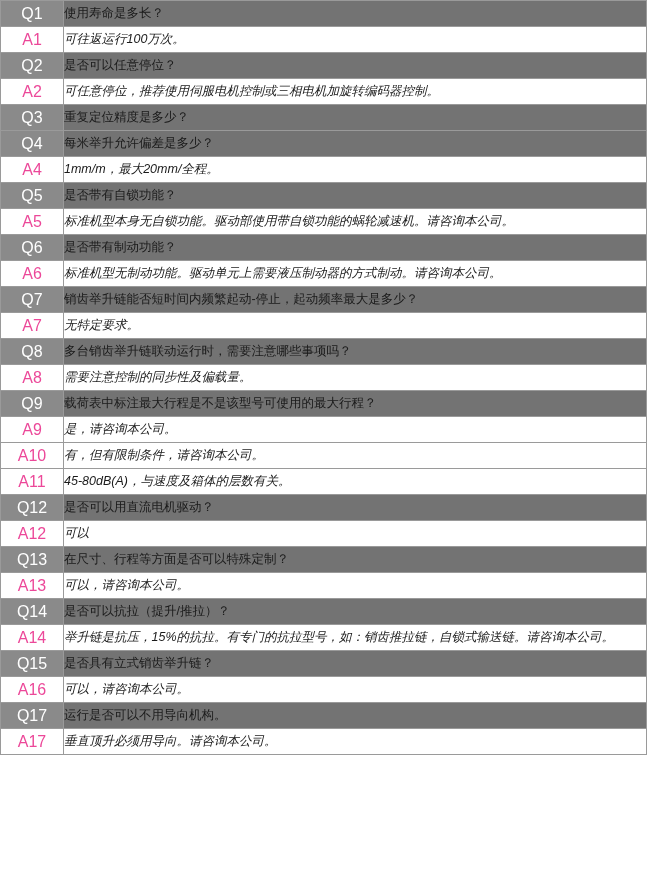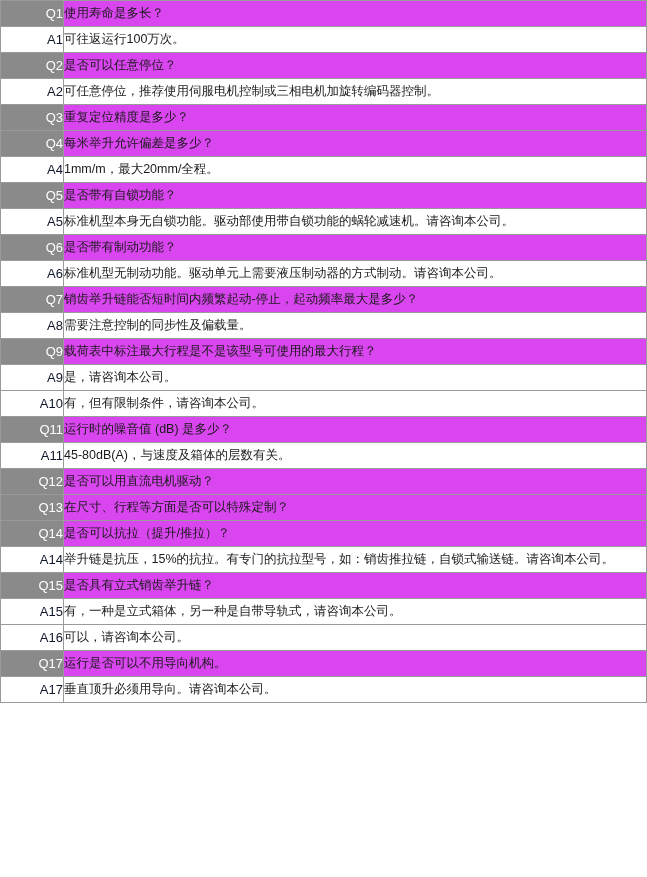--- a/index.html
+++ b/index.html
@@ -16,49 +16,50 @@
     border-collapse: collapse;
     table-layout: fixed;
   }
   #faq-table td {
     border: 1px solid #9a9a9a;
     padding: 0;
     vertical-align: middle;
   }
   .label-cell {
     width: 62px;
-    text-align: right;
-    font-size: 13px;
+    text-align: center;
+    font-size: 16px;
     height: 25px;
     line-height: 25px;
     font-weight: 400;
   }
   .text-cell {
     padding: 0 8px;
     font-size: 12.5px;
     height: 25px;
     line-height: 25px;
     white-space: nowrap;
     overflow: hidden;
   }
   tr.q-row .label-cell {
     background: #8a8a8a;
     color: #ffffff;
   }
   tr.q-row .text-cell {
-    background: #d946ef;
+    background: #737373;
     color: #1a1a1a;
   }
   tr.a-row .label-cell {
     background: #ffffff;
-    color: #0f172a;
+    color: #ec4899;
   }
   tr.a-row .text-cell {
     background: #ffffff;
     color: #1a1a1a;
+    font-style: italic;
   }
 </style>
 </head>
 <body>
 
 <table id="faq-table">
   <tbody>
       <tr class="q-row">
         <td class="label-cell">Q1</td>
         <td class="text-cell">使用寿命是多长？</td>
@@ -101,66 +102,74 @@
       </tr>
       <tr class="a-row">
         <td class="label-cell">A6</td>
         <td class="text-cell">标准机型无制动功能。驱动单元上需要液压制动器的方式制动。请咨询本公司。</td>
       </tr>
       <tr class="q-row">
         <td class="label-cell">Q7</td>
         <td class="text-cell">销齿举升链能否短时间内频繁起动-停止，起动频率最大是多少？</td>
       </tr>
       <tr class="a-row">
+        <td class="label-cell">A7</td>
+        <td class="text-cell">无特定要求。</td>
+      </tr>
+      <tr class="q-row">
+        <td class="label-cell">Q8</td>
+        <td class="text-cell">多台销齿举升链联动运行时，需要注意哪些事项吗？</td>
+      </tr>
+      <tr class="a-row">
         <td class="label-cell">A8</td>
         <td class="text-cell">需要注意控制的同步性及偏载量。</td>
       </tr>
       <tr class="q-row">
         <td class="label-cell">Q9</td>
         <td class="text-cell">载荷表中标注最大行程是不是该型号可使用的最大行程？</td>
       </tr>
       <tr class="a-row">
         <td class="label-cell">A9</td>
         <td class="text-cell">是，请咨询本公司。</td>
       </tr>
       <tr class="a-row">
         <td class="label-cell">A10</td>
         <td class="text-cell">有，但有限制条件，请咨询本公司。</td>
       </tr>
-      <tr class="q-row">
-        <td class="label-cell">Q11</td>
-        <td class="text-cell">运行时的噪音值 (dB) 是多少？</td>
-      </tr>
       <tr class="a-row">
         <td class="label-cell">A11</td>
         <td class="text-cell">45-80dB(A)，与速度及箱体的层数有关。</td>
       </tr>
       <tr class="q-row">
         <td class="label-cell">Q12</td>
         <td class="text-cell">是否可以用直流电机驱动？</td>
       </tr>
+      <tr class="a-row">
+        <td class="label-cell">A12</td>
+        <td class="text-cell">可以</td>
+      </tr>
       <tr class="q-row">
         <td class="label-cell">Q13</td>
         <td class="text-cell">在尺寸、行程等方面是否可以特殊定制？</td>
+      </tr>
+      <tr class="a-row">
+        <td class="label-cell">A13</td>
+        <td class="text-cell">可以，请咨询本公司。</td>
       </tr>
       <tr class="q-row">
         <td class="label-cell">Q14</td>
         <td class="text-cell">是否可以抗拉（提升/推拉）？</td>
       </tr>
       <tr class="a-row">
         <td class="label-cell">A14</td>
         <td class="text-cell">举升链是抗压，15%的抗拉。有专门的抗拉型号，如：销齿推拉链，自锁式输送链。请咨询本公司。</td>
       </tr>
       <tr class="q-row">
         <td class="label-cell">Q15</td>
         <td class="text-cell">是否具有立式销齿举升链？</td>
-      </tr>
-      <tr class="a-row">
-        <td class="label-cell">A15</td>
-        <td class="text-cell">有，一种是立式箱体，另一种是自带导轨式，请咨询本公司。</td>
       </tr>
       <tr class="a-row">
         <td class="label-cell">A16</td>
         <td class="text-cell">可以，请咨询本公司。</td>
       </tr>
       <tr class="q-row">
         <td class="label-cell">Q17</td>
         <td class="text-cell">运行是否可以不用导向机构。</td>
       </tr>
       <tr class="a-row">

